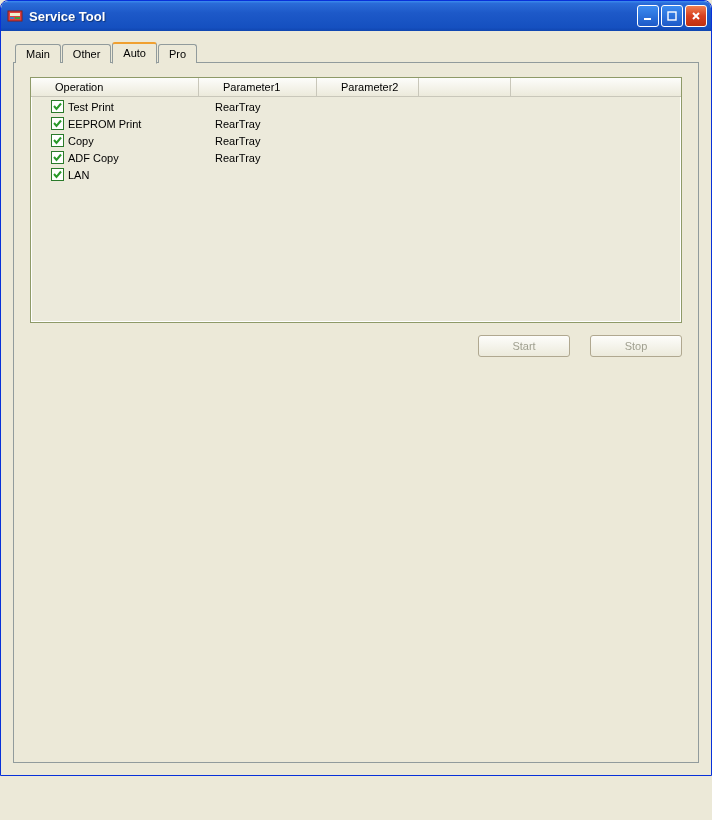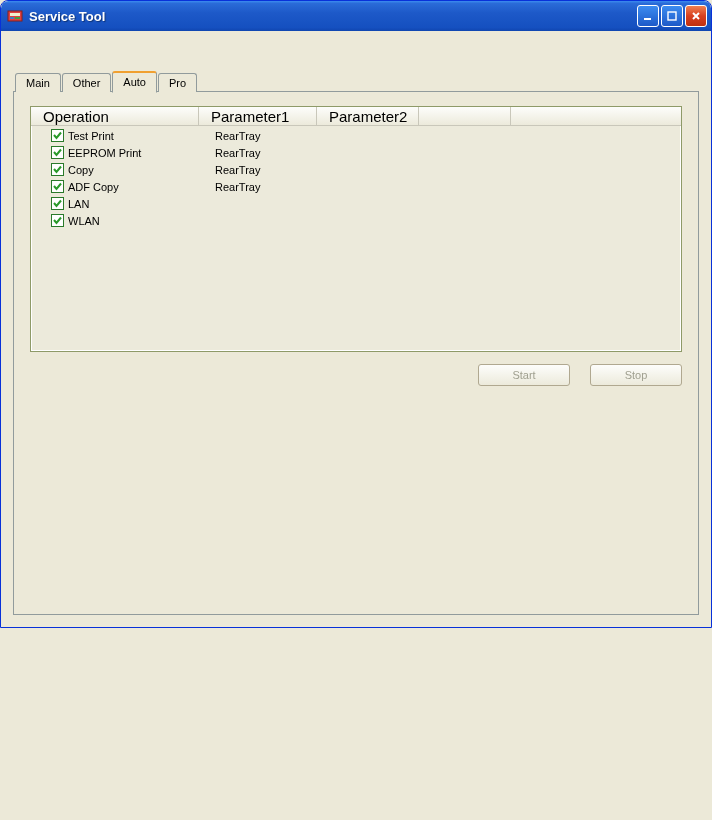--- a/index.html
+++ b/index.html
@@ -7,21 +7,21 @@
     margin: 0;
     font-family: "Tahoma", "MS Sans Serif", sans-serif;
     font-size: 11px;
     background: #ece9d8;
     width: 712px;
     height: 820px;
     overflow: hidden;
   }
   .window {
     width: 712px;
-    height: 628px;
+    height: 776px;
     background: #ece9d8;
     border: 1px solid #0831d9;
     border-radius: 8px 8px 0 0;
     display: flex;
     flex-direction: column;
     overflow: hidden;
   }
   .titlebar {
     height: 30px;
     background: linear-gradient(to bottom,
@@ -52,21 +52,20 @@
   }
   .win-min, .win-max { background: linear-gradient(to bottom,#3c8cf0,#1d59c8); }
   .win-close { background: linear-gradient(to bottom,#f08050,#d84020,#c03010); }
   .win-btn svg { display:block; }
   .client {
     flex: 1;
     background:#ece9d8;
     padding: 10px 12px 12px 12px;
     display:flex;
     flex-direction:column;
-    margin-top:29px;
   }
   .tabstrip {
     display:flex;
     align-items:flex-end;
     margin-left: 2px;
     position:relative;
     z-index:2;
   }
   .tab {
     padding: 3px 10px 3px 10px;
@@ -105,22 +104,22 @@
     box-shadow: inset 0 0 0 1px #fff;
   }
   .lv-header {
     display:flex;
     background: linear-gradient(to bottom,#fdfdfb,#eceadb);
     border-bottom:1px solid #c9c7ba;
     height: 19px;
   }
   .lv-col {
     border-right:1px solid #c9c7ba;
-    padding: 2px 12px;
-    font-size:15px;
+    padding: 2px 24px;
+    font-size:11px;
     color:#000;
     display:flex;
     align-items:center;
   }
   .col-op { width: 168px; }
   .col-p1 { width: 118px; }
   .col-p2 { width: 102px; }
   .col-p3 { width: 92px; }
   .col-p4 { flex:1; border-right:none;}
   .lv-body {
@@ -250,29 +249,20 @@
             </div>
             <div class="lv-row">
               <span class="chk">
                 <svg width="11" height="11">
                   <path d="M2 5 L4.5 8 L9 2.5" stroke="#2a9a2a" stroke-width="2" fill="none"></path>
                 </svg>
               </span>
               <span class="cell cell-op">LAN</span>
               <span class="cell cell-p1"></span>
             </div>
-            <div class="lv-row">
-              <span class="chk">
-                <svg width="11" height="11">
-                  <path d="M2 5 L4.5 8 L9 2.5" stroke="#2a9a2a" stroke-width="2" fill="none"></path>
-                </svg>
-              </span>
-              <span class="cell cell-op">WLAN</span>
-              <span class="cell cell-p1"></span>
-            </div>
           </div>
       </div>
 
       <div class="btnrow">
         <div class="btn">Start</div>
         <div class="btn">Stop</div>
       </div>
     </div>
   </div>
 </div>

